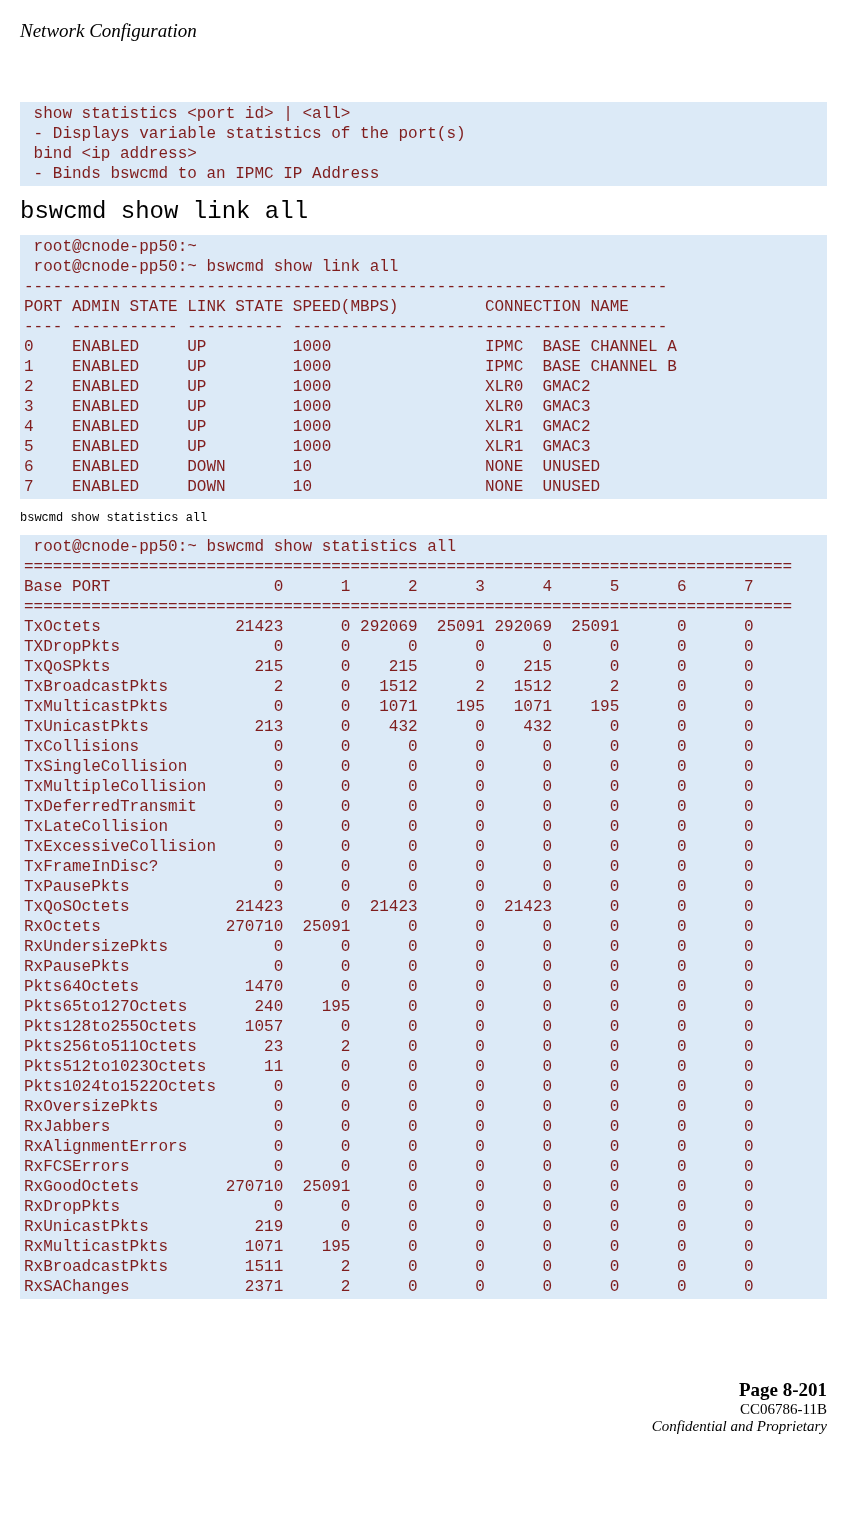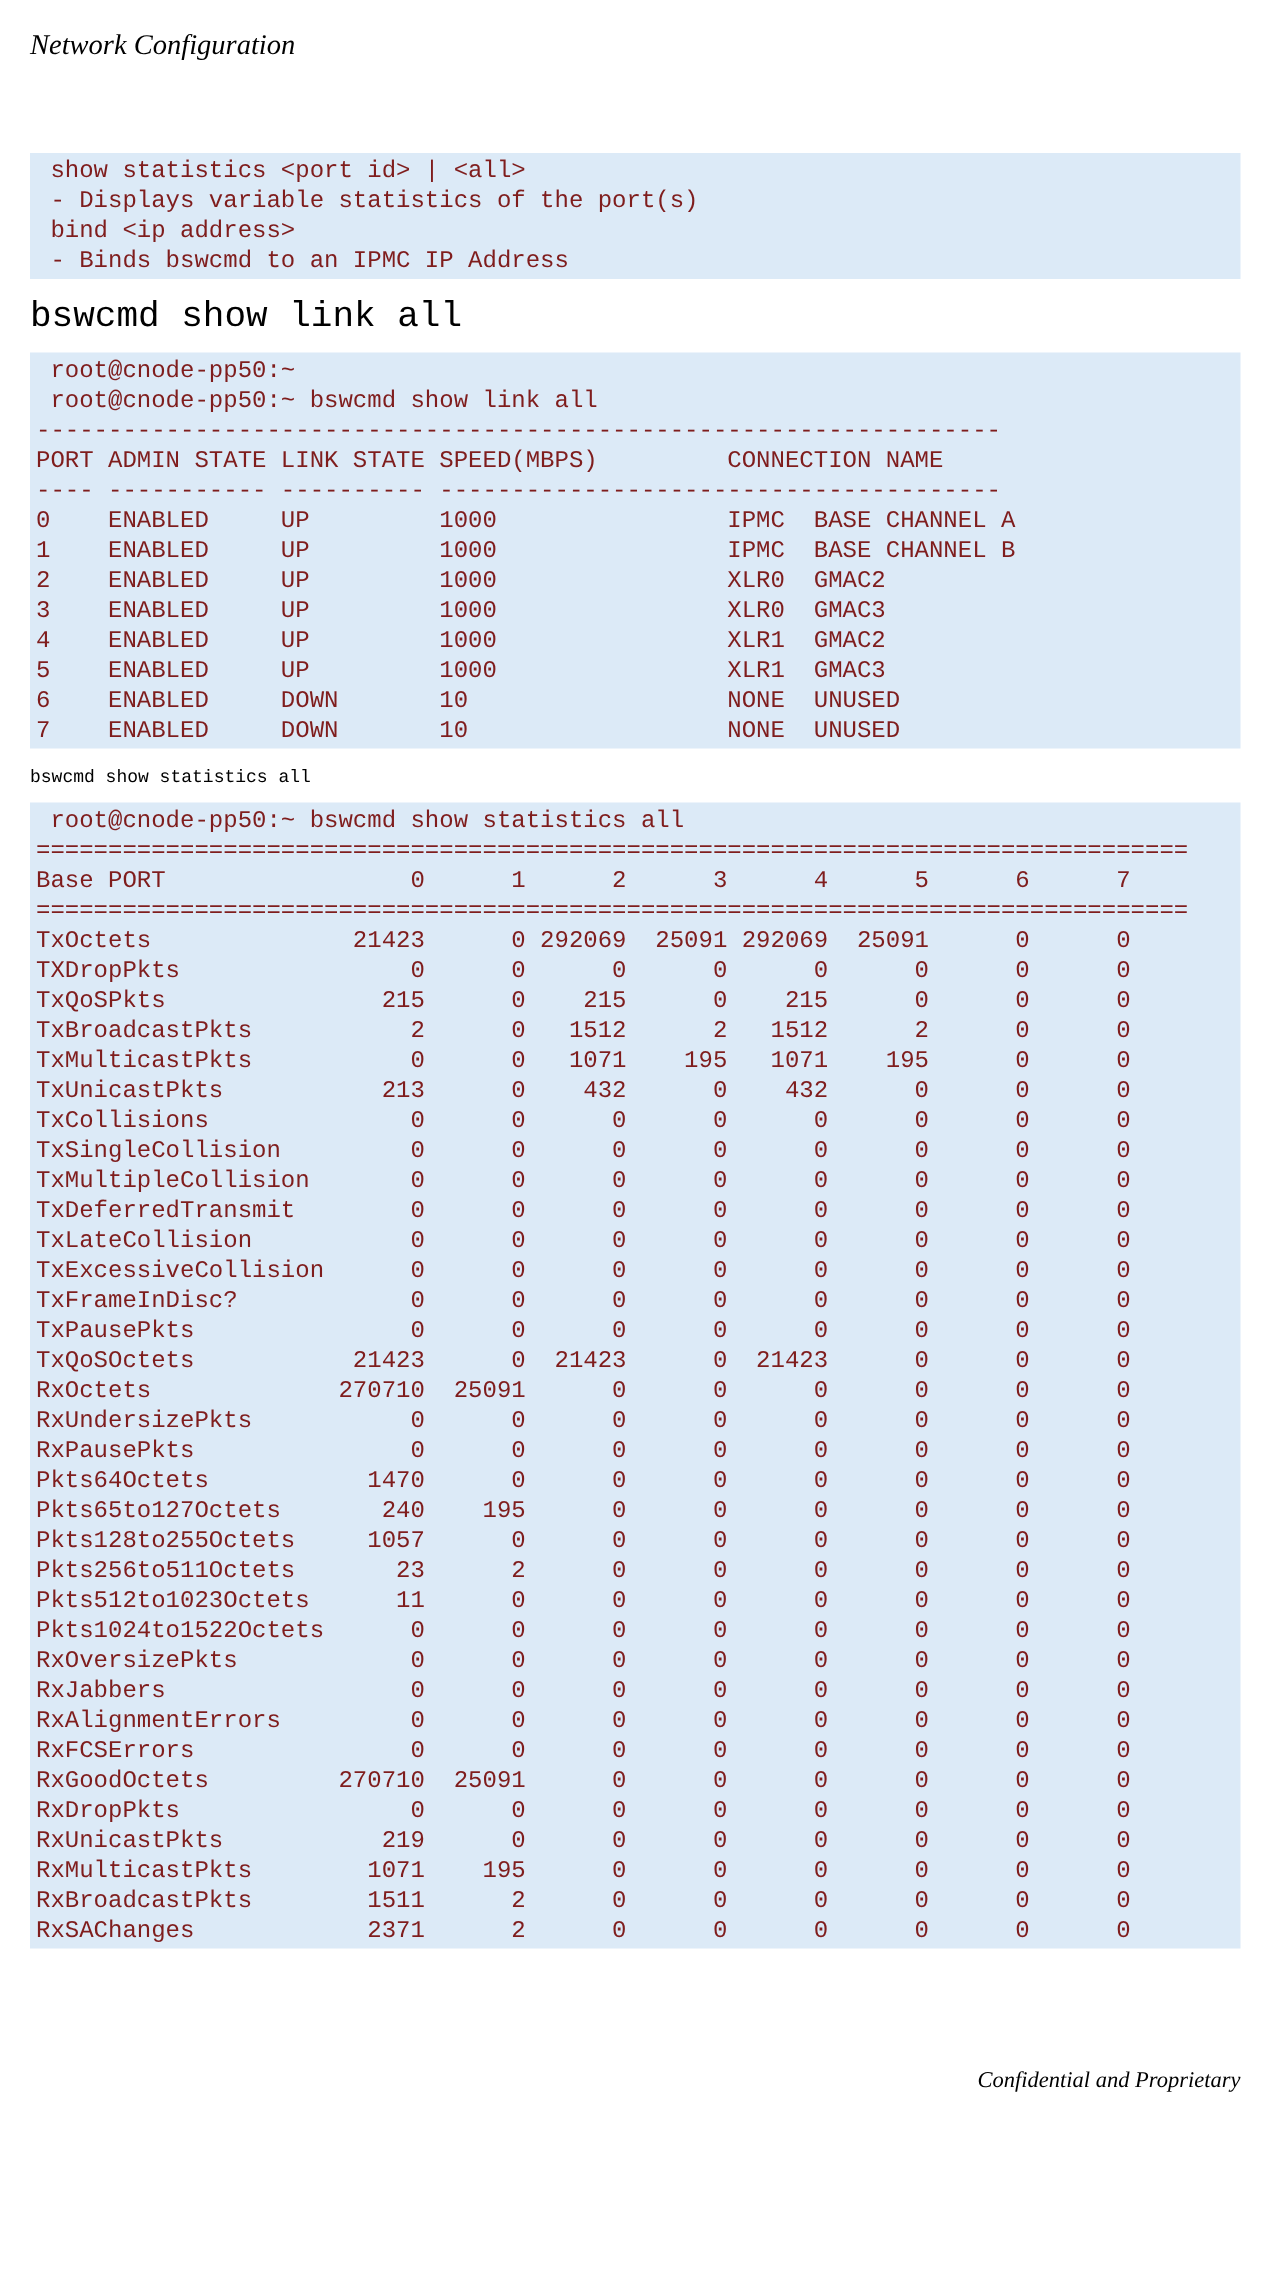--- a/index.html
+++ b/index.html
@@ -113,14 +113,16 @@
 RxAlignmentErrors         0      0      0      0      0      0      0      0
 RxFCSErrors               0      0      0      0      0      0      0      0
 RxGoodOctets         270710  25091      0      0      0      0      0      0
 RxDropPkts                0      0      0      0      0      0      0      0
 RxUnicastPkts           219      0      0      0      0      0      0      0
 RxMulticastPkts        1071    195      0      0      0      0      0      0
 RxBroadcastPkts        1511      2      0      0      0      0      0      0
 RxSAChanges            2371      2      0      0      0      0      0      0</div>
 
 <div class="footer">
+  <div class="page">Page 8-201</div>
+  <div>CC06786-11B</div>
   <div class="small">Confidential and Proprietary</div>
 </div>
 
 </body></html>

